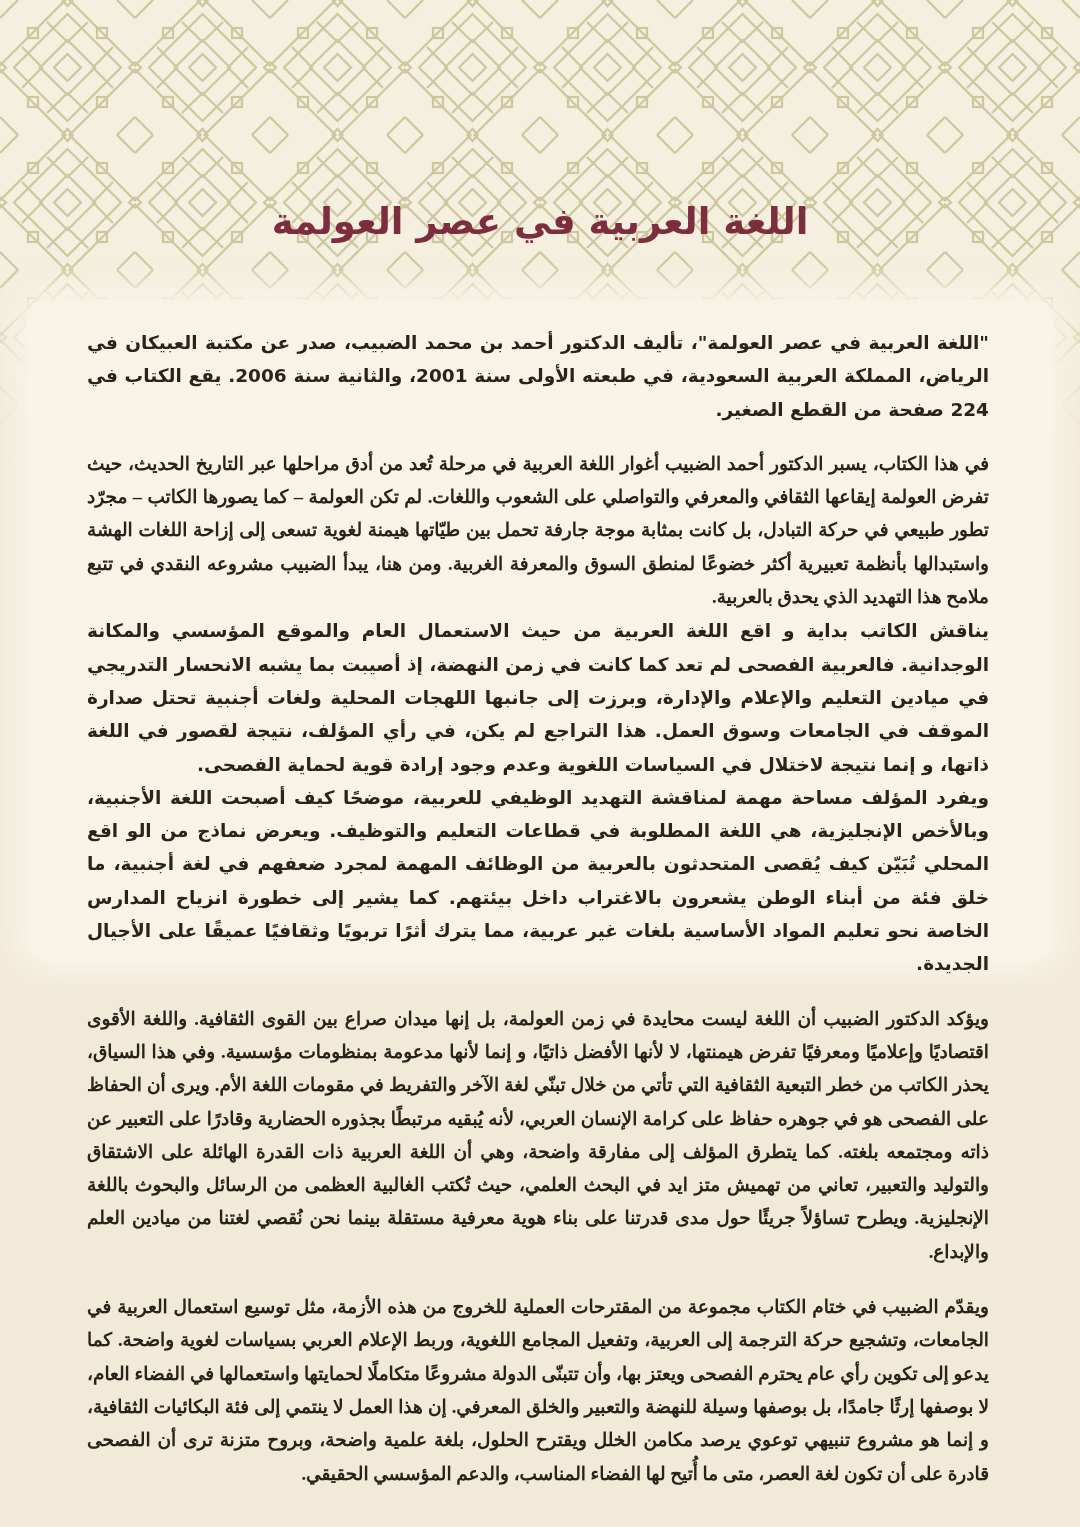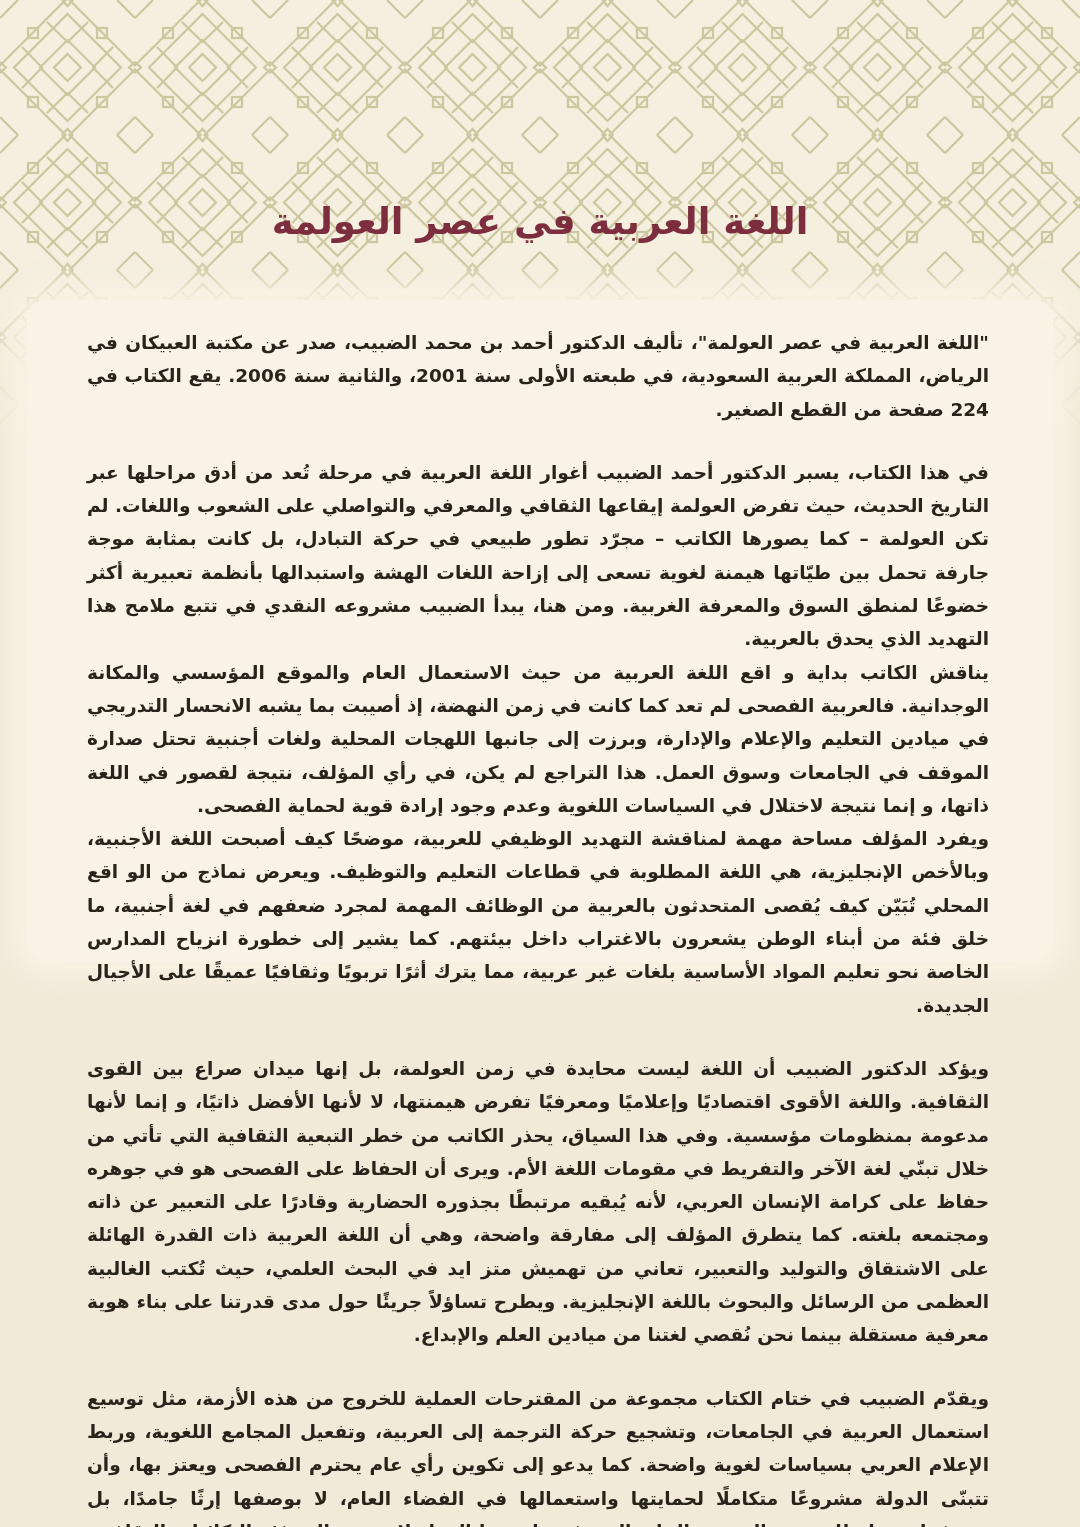--- a/index.html
+++ b/index.html
@@ -43,21 +43,21 @@
     position: absolute; inset: 0;
     padding: 26px 64px 18px 60px;
     direction: rtl;
     text-align: justify;
     color: #29241b;
     font-size: 18.5px;
     line-height: 1.8;
     font-weight: bold;
   }
   .para { margin: 0; }
-  .para.gap-before { margin-top: 30px; }
+  .para.gap-before { margin-top: 22px; font-family: Liberation Serif, serif; }
 </style>
 </head>
 <body>
 
 <div class="stage">
 
   <div class="pattern-band">
     <svg width="1080" height="490" xmlns="http://www.w3.org/2000/svg">
       <defs>
         <pattern id="geo" width="135" height="135" patternUnits="userSpaceOnUse">

